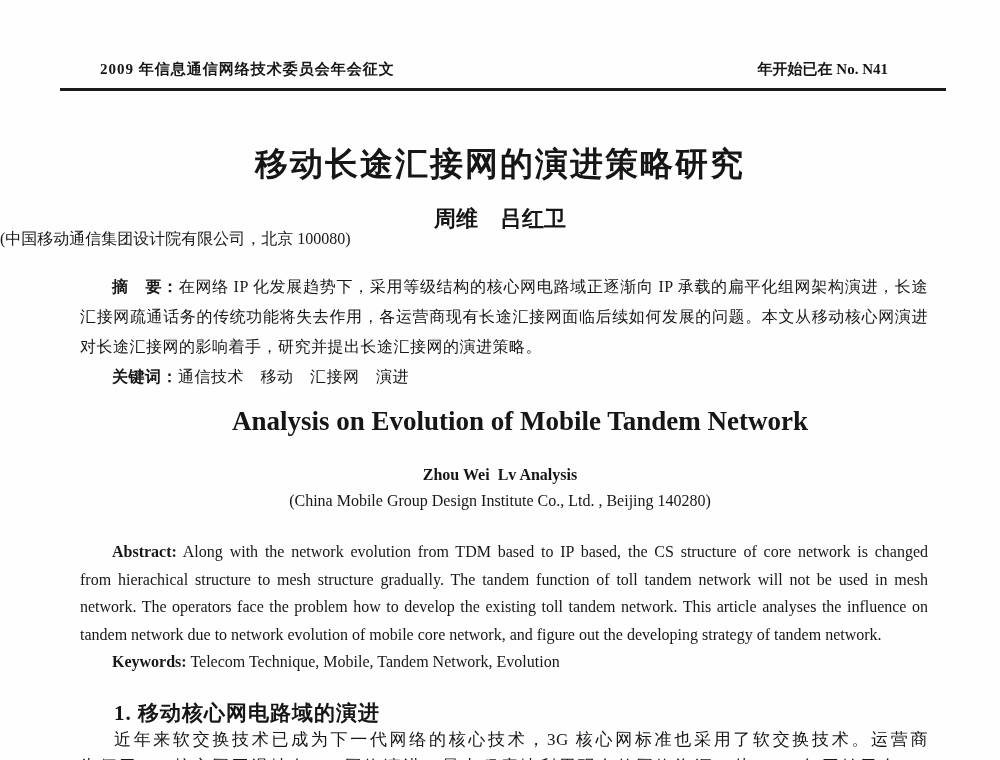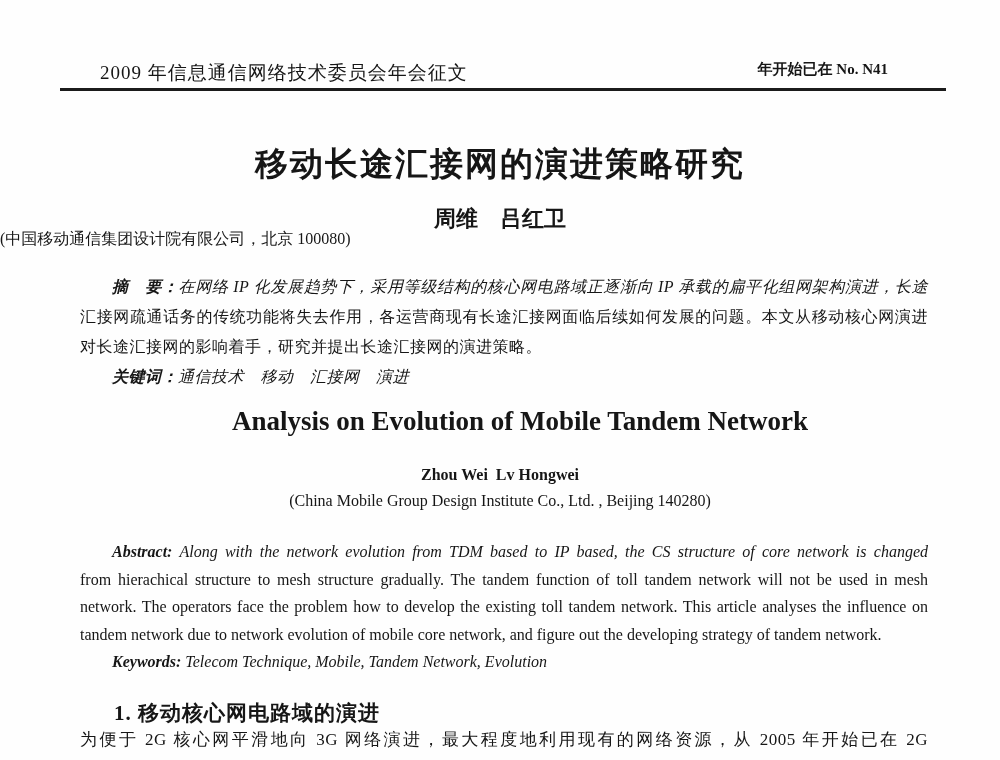--- a/index.html
+++ b/index.html
@@ -3,31 +3,31 @@
 <meta charset="utf-8">
 <style>
   html,body{margin:0;padding:0;background:#e8e8e8;}
   .page{
     position:relative;width:1000px;height:760px;background:#fefefe;
     overflow:hidden;color:#161616;
     font-family:"Liberation Serif","DejaVu Serif",serif;
     margin:0 auto;
   }
   .abs{position:absolute;}
-  .hdr-left{left:100px;top:60px;font-size:19px;font-weight:normal;letter-spacing:1px;}
+  .hdr-left{left:100px;top:60px;font-size:15px;font-weight:bold;letter-spacing:1px;}
   .hdr-right{right:112px;top:60px;font-size:15px;font-weight:bold;}
   .rule{left:60px;top:88px;width:886px;height:3px;background:#1b1b1b;}
   .title-zh{left:0;right:0;top:142px;text-align:center;font-size:33px;font-weight:bold;letter-spacing:2px;}
   .authors-zh{left:0;right:0;top:204px;text-align:center;font-size:22px;font-weight:bold;white-space:pre;}
   .affil-zh{left:0;right:0;top:229px;text-align:left;font-size:16px;}
   .block{left:80px;width:848px;}
   .abs-zh{top:272px;font-size:16px;line-height:30px;letter-spacing:0.5px;}
   .line{white-space:normal;}
   .just{text-align:justify;text-align-last:justify;}
-  .indent{text-indent:2em;font-style:italic;}
+  .indent{text-indent:2em;}
   .lbl{font-weight:bold;}
   .title-en{left:0;right:0;top:406px;text-align:center;font-size:27px;font-weight:bold;margin-left:40px;}
   .authors-en{left:0;right:0;top:466px;text-align:center;font-size:16px;font-weight:bold;white-space:pre;}
   .affil-en{left:0;right:0;top:492px;text-align:center;font-size:16px;}
   .abs-en{top:538px;font-size:16px;line-height:27.6px;}
   .sec-h{left:114px;top:699px;font-size:21px;font-weight:bold;letter-spacing:1px;}
   .sec-body{top:726px;font-size:17px;line-height:27px;letter-spacing:0.5px;}
 </style>
 </head>
 <body>
@@ -43,29 +43,30 @@
   <div class="abs affil-zh">(中国移动通信集团设计院有限公司，北京 100080)</div>
 
   <div class="abs block abs-zh">
     <div class="line just indent"><span class="lbl">摘　要：</span><span>在网络 IP 化发展趋势下，采用等级结构的核心网电路域正逐渐向 IP 承载的扁平化组网架构演进，长途</span></div>
     <div class="line just">汇接网疏通话务的传统功能将失去作用，各运营商现有长途汇接网面临后续如何发展的问题。本文从移动核心网演进</div>
     <div class="line">对长途汇接网的影响着手，研究并提出长途汇接网的演进策略。</div>
     <div class="line indent"><span class="lbl">关键词：</span><span>通信技术　移动　汇接网　演进</span></div>
   </div>
 
   <div class="abs title-en">Analysis on Evolution of Mobile Tandem Network</div>
-  <div class="abs authors-en">Zhou Wei Lv Hongwei</div>
+  <div class="abs authors-en">Zhou Wei Lv Analysis</div>
   <div class="abs affil-en">(China Mobile Group Design Institute Co., Ltd. , Beijing 140280)</div>
 
   <div class="abs block abs-en">
     <div class="line just indent"><span class="lbl">Abstract:</span><span> </span><span>Along with the network evolution from TDM based to IP based, the CS structure of core network is changed</span></div>
     <div class="line just">from hierachical structure to mesh structure gradually. The tandem function of toll tandem network will not be used in mesh</div>
     <div class="line just">network. The operators face the problem how to develop the existing toll tandem network. This article analyses the influence on</div>
     <div class="line">tandem network due to network evolution of mobile core network, and figure out the developing strategy of tandem network.</div>
     <div class="line indent"><span class="lbl">Keywords:</span><span> </span><span>Telecom Technique, Mobile, Tandem Network, Evolution</span></div>
   </div>
 
   <div class="abs sec-h">1. 移动核心网电路域的演进</div>
   <div class="abs block sec-body">
+    <div class="line just indent">近年来软交换技术已成为下一代网络的核心技术，3G 核心网标准也采用了软交换技术。运营商</div>
     <div class="line just">为便于 2G 核心网平滑地向 3G 网络演进，最大程度地利用现有的网络资源，从 2005 年开始已在 2G</div>
   </div>
 
 </div>
 
 </body></html>

